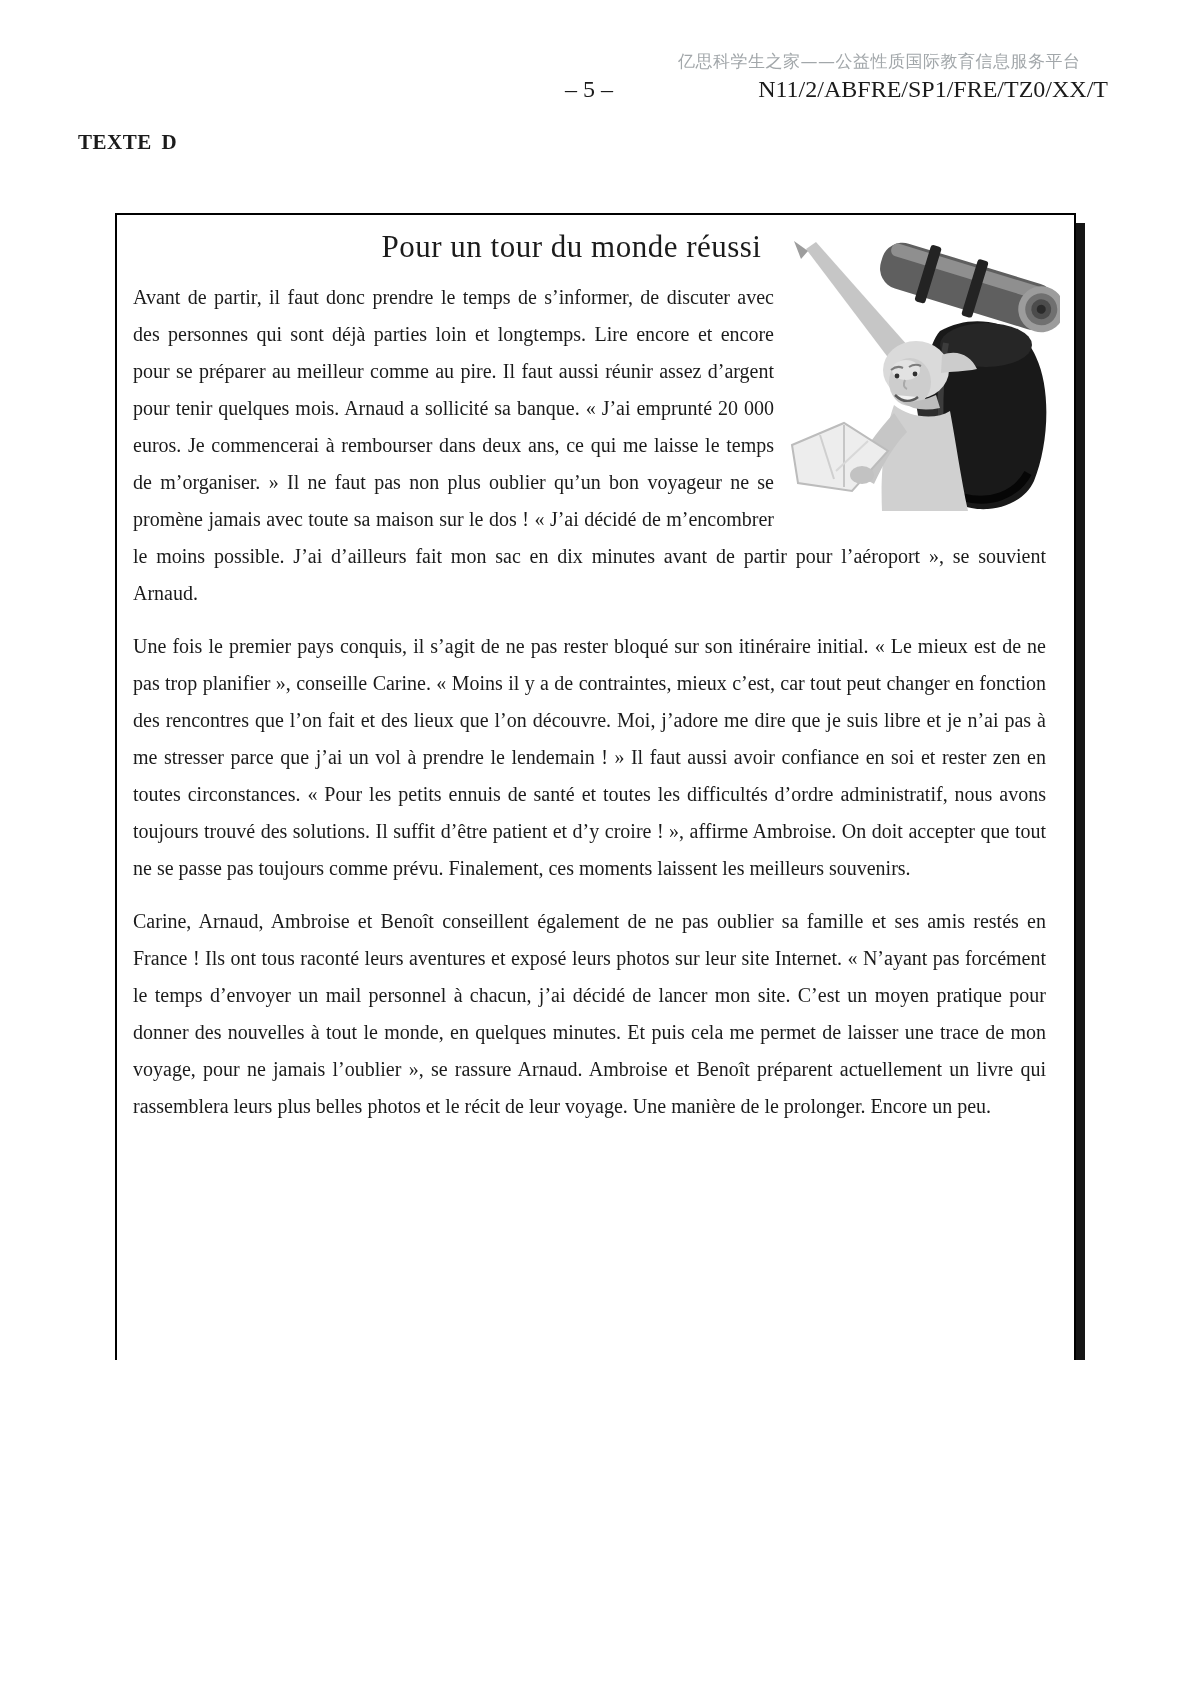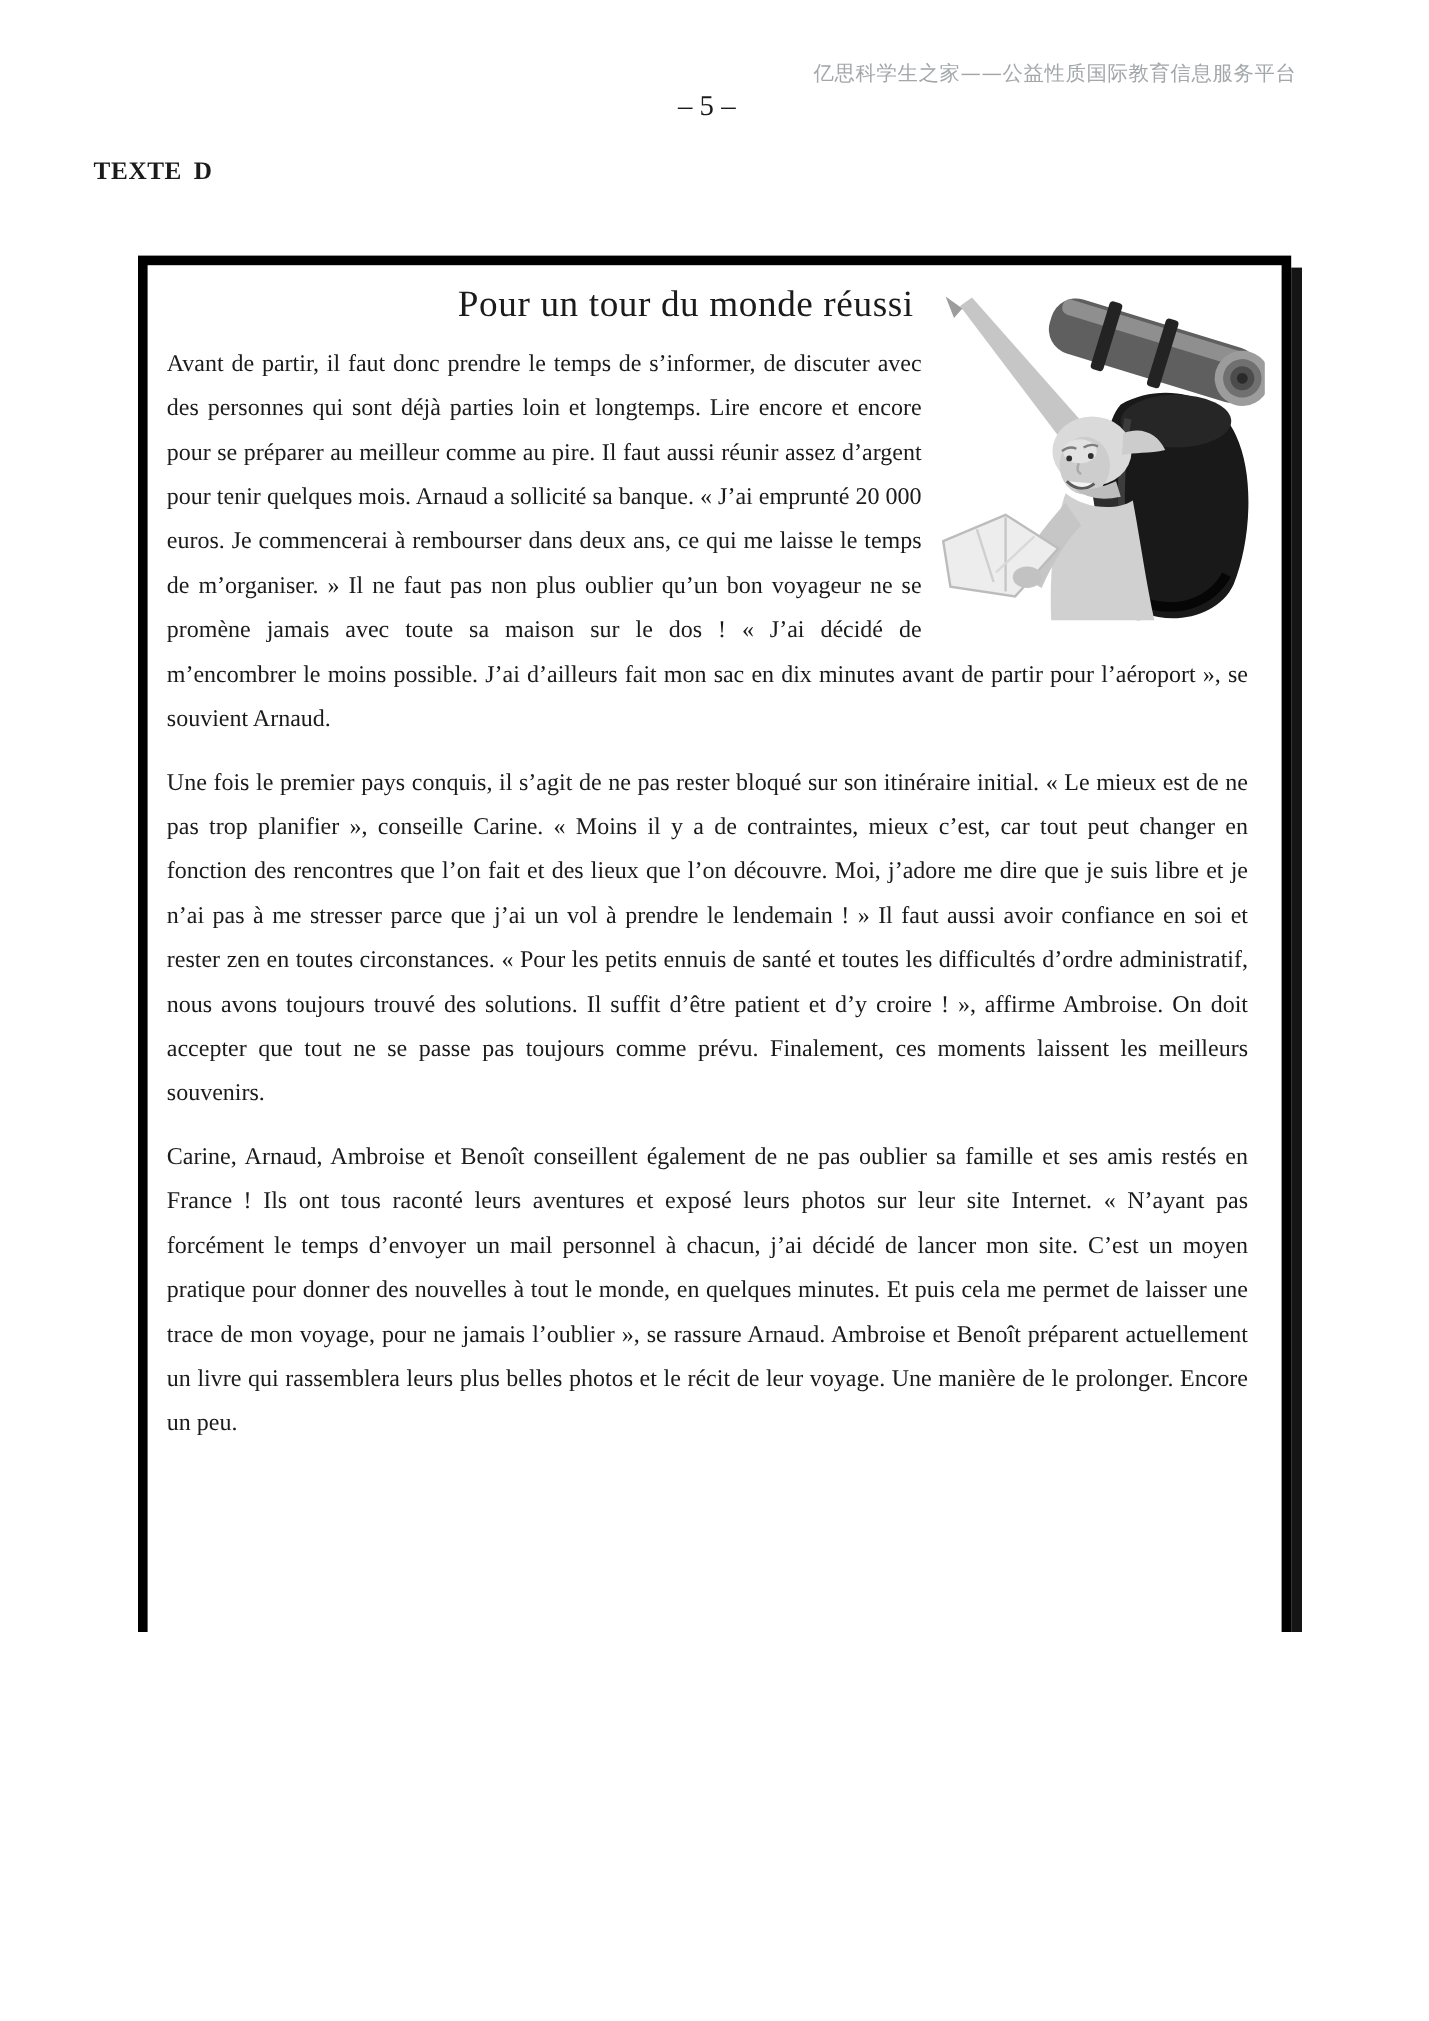--- a/index.html
+++ b/index.html
@@ -14,21 +14,21 @@
   }
   .page-num{ position:absolute; left:565px; top:76px; font-size:24px; }
   .exam-code{ position:absolute; right:83px; top:76px; font-size:24px; }
   .texte-label{
     position:absolute; left:78px; top:130px; font-size:21px; font-weight:700;
     letter-spacing:0.5px; word-spacing:4px;
   }
   .article-box{
     position:absolute; left:115px; top:213px; width:961px; height:1163px;
     box-sizing:border-box; background:#ffffff;
-    border:8px solid #000000; box-shadow:9px 10px 0 0 #151515;
+    border:2px solid #000000; box-shadow:9px 10px 0 0 #151515;
     padding:0 28px 0 16px; overflow:hidden;
   }
   .article-title{
     margin:14px 0 0 0; font-size:31px; font-weight:400; text-align:center;
     transform:translateX(-18px); letter-spacing:0.5px;
   }
   .photo{
     float:right; width:270px; height:272px; margin:-26px -14px 6px 16px;
   }
   .intro{
@@ -52,20 +52,21 @@
     font-family:Liberation Serif, serif; font-size:17px; color:#b4b9bb;
   }
 </style>
 </head>
 <body>
 
 <div class="page">
 
   <div class="cn-watermark">亿思科学生之家——公益性质国际教育信息服务平台</div>
   <div class="page-num">– 5 –</div>
+  <div class="exam-code">N11/2/ABFRE/SP1/FRE/TZ0/XX/T</div>
 
   <div class="texte-label">TEXTE D</div>
 
   <div class="article-box">
     <h1 class="article-title">Pour un tour du monde réussi</h1>
 
     <div class="photo">
       <svg viewBox="0 0 270 272" width="270" height="272" xmlns="http://www.w3.org/2000/svg">
 
         <polygon points="16,10 26,3 126,116 106,129" fill="#c6c6c6"></polygon>

